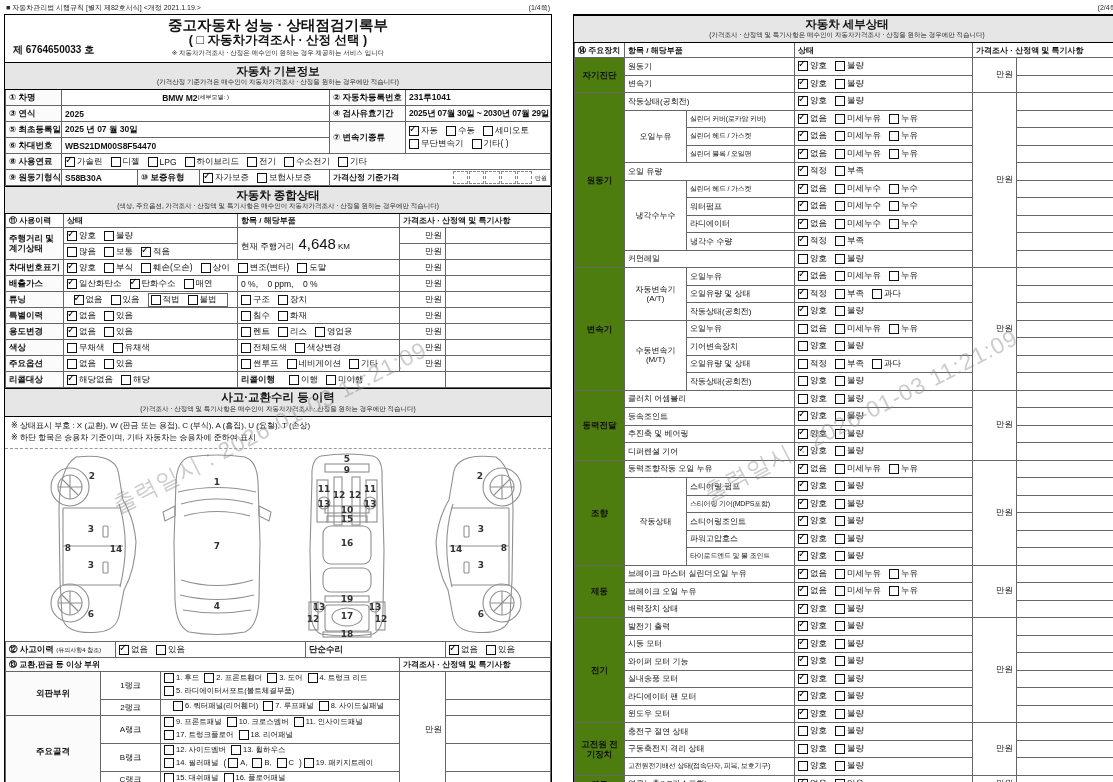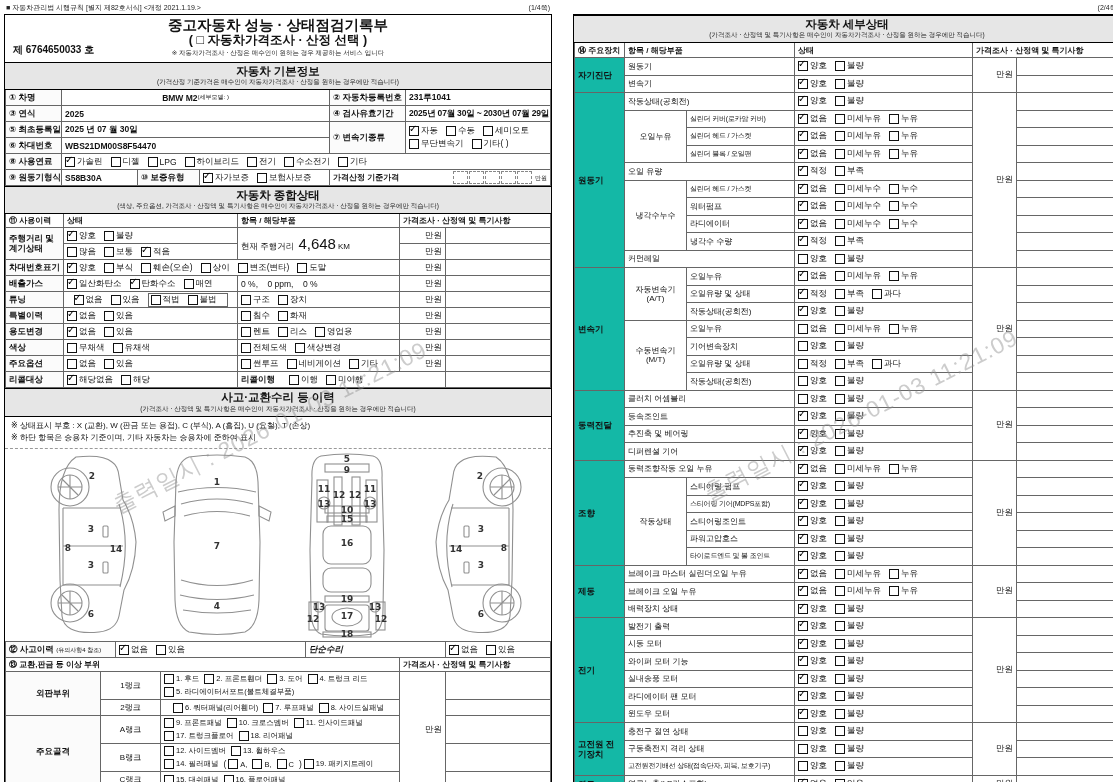--- a/index.html
+++ b/index.html
@@ -34,52 +34,52 @@
   .fit7{font-size:7px;letter-spacing:-0.2px;}
   .small{font-size:6px;font-weight:normal;}
   
   .cb{display:inline-flex;align-items:center;margin-right:8px;white-space:nowrap;vertical-align:middle;}
   .cb .bx{width:8px;height:8px;border:1px solid #111;margin-right:2px;position:relative;flex:0 0 auto;background:#fff;}
   .cb.ck .bx::after{content:"✓";position:absolute;left:-1px;top:-4px;font-size:10px;font-weight:bold;color:#000;}
   .cb .lb{font-size:8.5px;}
   .ptx{font-size:8.5px;margin-right:2px;}
   .grpflex{display:flex;justify-content:center;align-items:center;width:100%;}
   .subbox{border:1px solid #666;padding:0 2px;display:inline-flex;align-items:center;}
-  .oline{display:flex;align-items:center;height:13px;}
+  .oline{display:flex;align-items:flex-start;height:13px;}
   
   .mil{white-space:nowrap;}
   .milpre{font-size:8.5px;margin-right:4px;}
   .milval{font-size:15px;font-weight:normal;}
   .milunit{font-size:8px;margin-left:2px;}
   td.pre{white-space:pre;}
   
   .pxbox{display:inline-block;width:13px;height:11px;border:1px dashed #888;margin-right:1px;vertical-align:middle;background:#fff;}
   .bpflex{display:flex;align-items:center;justify-content:space-between;}
   .bplbl{font-weight:bold;font-size:8px;}
   
   .legends{border-bottom:1px dashed #999;padding:3px 6px;font-size:8px;line-height:1.6;}
   
   .diagrams{position:relative;height:192px;border-bottom:1px solid #666;overflow:hidden;}
   .dg{position:absolute;top:1px;height:190px;}
   .dg path,.dg rect,.dg circle,.dg ellipse,.dg line{fill:none;stroke:#909090;stroke-width:1.1;}
   .dg text{font-size:9px;font-weight:bold;fill:#333;text-anchor:middle;font-family:"DejaVu Sans",sans-serif;}
   
-  .p2 td.sec{font-weight:bold;background:#14b8a6;text-align:left;white-space:normal;line-height:1.2;}
+  .p2 td.sec{font-weight:bold;background:#4d7c0f;text-align:center;white-space:normal;line-height:1.2;}
   .p2 td.grp{text-align:center;font-size:8px;white-space:normal;line-height:1.15;}
   .p2 td.sub{font-size:8px;}
   .p2 td.item{font-size:8px;}
   .p2 td{height:16.5px;}
   .p2 tr.hdr td{height:14px;}
   
   .rk td.sec{font-weight:bold;text-align:center;background:#fbfbfb;}
   .rk td.grp{text-align:center;font-size:8px;}
   .rk .oline{font-size:7.5px;}
   .rk .cb{margin-right:5px;}
   .rk .cb .lb{font-size:7.5px;}
-  .midlbl{font-weight:bold;font-style:italic;}
+  .midlbl{font-weight:bold;}
   .recall .rl{font-weight:bold;margin-right:14px;font-size:8.5px;}
   
   .watermark{position:absolute;left:18px;top:412px;width:500px;text-align:center;
      transform:rotate(-27deg);font-size:23px;color:#8f8f8f;opacity:.45;letter-spacing:1px;
      white-space:nowrap;pointer-events:none;z-index:5;}
 </style>
 </head>
 <body>
 
 <div class="page" id="page1">

